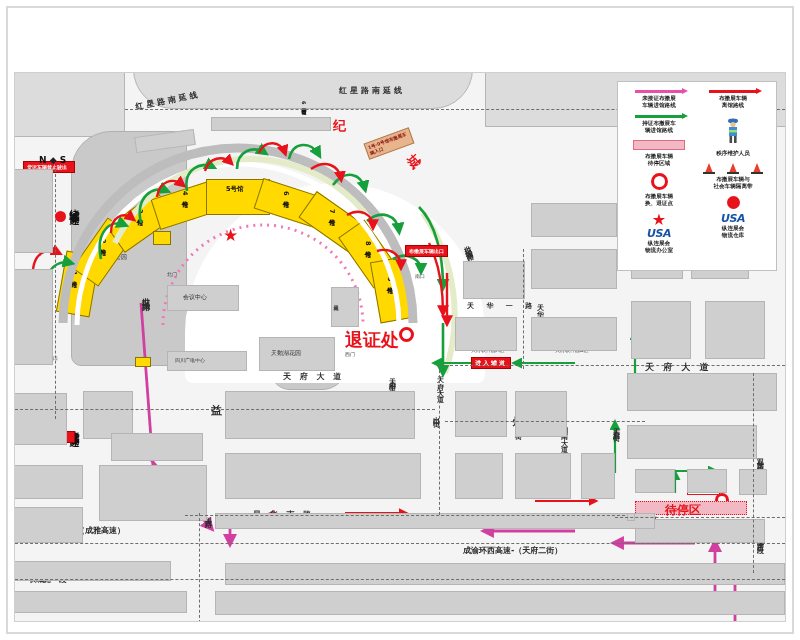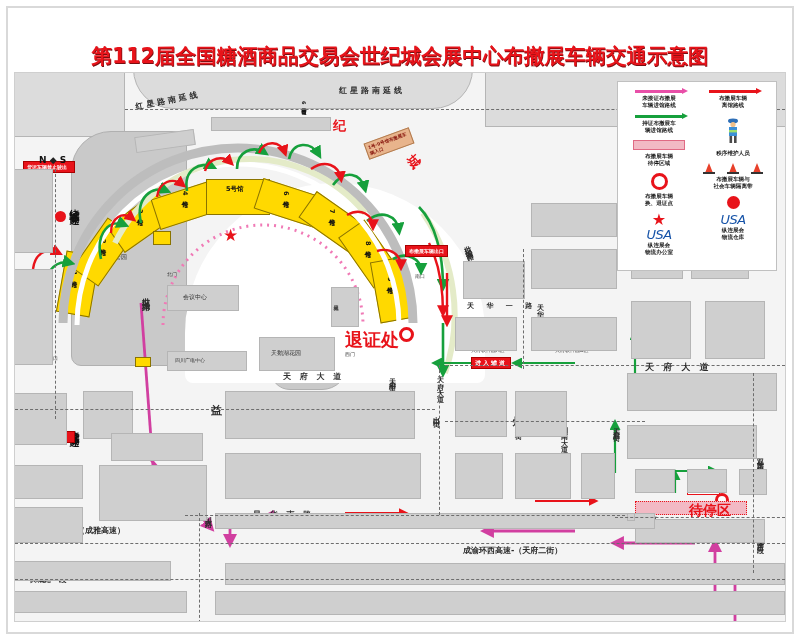--- a/index.html
+++ b/index.html
@@ -28,36 +28,35 @@
   .legend{position:absolute;right:8px;top:8px;width:160px;height:190px;background:#fff;border:1px solid #c0c0c0;box-sizing:border-box;padding:5px 4px;}
   .lg-col{display:inline-block;width:74px;vertical-align:top;}
   .lg-item{margin-bottom:6px;text-align:center;}
   .lg-txt{font-size:5.6px;line-height:7px;color:#1a1a1a;font-weight:bold;}
   .lg-bar{height:3px;margin:3px auto 2px;width:48px;position:relative;}
   .lg-bar:after{content:"";position:absolute;right:-5px;top:-2px;border-left:6px solid currentColor;border-top:3.5px solid transparent;border-bottom:3.5px solid transparent;}
   .lg-rect{width:50px;height:8px;background:#f2b9c4;border:1px solid #e06a84;margin:3px auto;}
   .ring{width:11px;height:11px;border-radius:50%;border:3px solid #e8131a;margin:3px auto;background:#fff;}
   .dot{width:13px;height:13px;border-radius:50%;background:#e8131a;margin:3px auto;}
   .star{color:#e8131a;font-size:16px;line-height:14px;}
-  .usa{color:#1653a8;font-size:13px;font-weight:normal;font-style:italic;letter-spacing:-0.5px;}
+  .usa{color:#1653a8;font-size:11px;font-weight:bold;font-style:italic;letter-spacing:-0.5px;}
   .cones{margin:4px auto 2px;width:56px;display:flex;justify-content:space-between;}
   .cone{width:0;height:0;border-left:4px solid transparent;border-right:4px solid transparent;border-bottom:10px solid #e8402a;position:relative;}
   .cone:after{content:"";position:absolute;left:-6px;top:9px;width:12px;height:2px;background:#333;}
   .guard{width:16px;margin:3px auto 2px;}
   .compass{position:absolute;left:24px;top:82px;font-size:9px;font-weight:bold;color:#111;}
   svg.ov{position:absolute;left:0;top:0;width:772px;height:550px;pointer-events:none;}
   .arcTxt{position:absolute;color:#e8131a;font-weight:bold;font-size:13px;}
 </style>
 </head>
 <body>
 
 <div id="page">
   <div id="frame"></div>
 
-  <div id="title">第112届全国糖酒商品交易会世纪城会展中心布撤展车辆交通示意图</div>
 
   <div id="map">
 
     <div class="blk l" style="left:-10px;top:-6px;width:120px;height:70px;"></div>
     <div class="blk l" style="left:118px;top:-6px;width:340px;height:42px;border-radius:0 0 40px 40px;"></div>
     <div class="blk l" style="left:470px;top:-6px;width:320px;height:60px;"></div>
 
     <div class="park" style="left:56px;top:58px;width:116px;height:235px;border-radius:40px 10px 6px 10px;"></div>
     <div class="tiny2" style="left:88px;top:180px;">银湖公园</div>
 
@@ -245,21 +244,21 @@
     <div class="rlabel" style="left:14px;top:502px;font-size:7.5px;letter-spacing:0;">长城路一段</div>
     <div class="rlabel" style="left:218px;top:502px;font-size:7.5px;letter-spacing:0;">长城路二段</div>
     <div class="rlabel" style="left:570px;top:502px;font-size:7.5px;letter-spacing:0;">长城路二段</div>
     <div class="rlabel" style="left:620px;top:442px;font-size:7.5px;letter-spacing:0;">华府路</div>
     <div class="rlabel v sm" style="left:740px;top:380px;">双华路二段</div>
     <div class="rlabel v sm" style="left:740px;top:460px;">双华路三段</div>
 
     <div class="redTxt" style="left:672px;top:405px;font-size:9px;background:#fff;padding:1px 2px;border:1px solid #e8131a;">办证处</div>
     <div style="position:absolute;left:700px;top:420px;width:8px;height:8px;border-radius:50%;border:3px solid #e8131a;background:#fff;"></div>
     <div style="position:absolute;left:620px;top:428px;width:110px;height:12px;background:#f2b9c4;border:1px dotted #e8131a;"></div>
-    <div class="redTxt" style="left:674px;top:429px;font-size:14px;">待停区</div>
+    <div class="redTxt" style="left:650px;top:429px;font-size:12px;">待停区</div>
 
     <div class="blk" style="left:-4px;top:96px;width:42px;height:84px;"></div>
     <div class="blk" style="left:-4px;top:196px;width:42px;height:96px;"></div>
     <div class="blk" style="left:-4px;top:320px;width:56px;height:52px;"></div>
     <div class="blk" style="left:68px;top:318px;width:50px;height:48px;"></div>
     <div class="blk" style="left:-4px;top:392px;width:72px;height:34px;"></div>
     <div class="blk" style="left:-4px;top:434px;width:72px;height:36px;"></div>
     <div class="blk" style="left:84px;top:392px;width:108px;height:56px;"></div>
     <div class="blk" style="left:96px;top:360px;width:92px;height:28px;"></div>
     <div class="blk" style="left:210px;top:380px;width:196px;height:46px;"></div>

